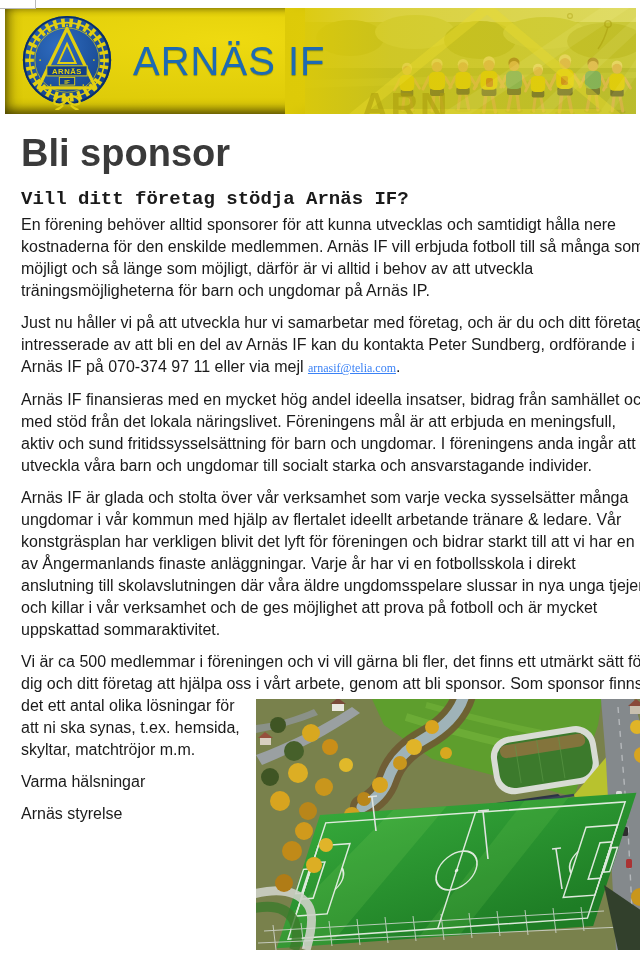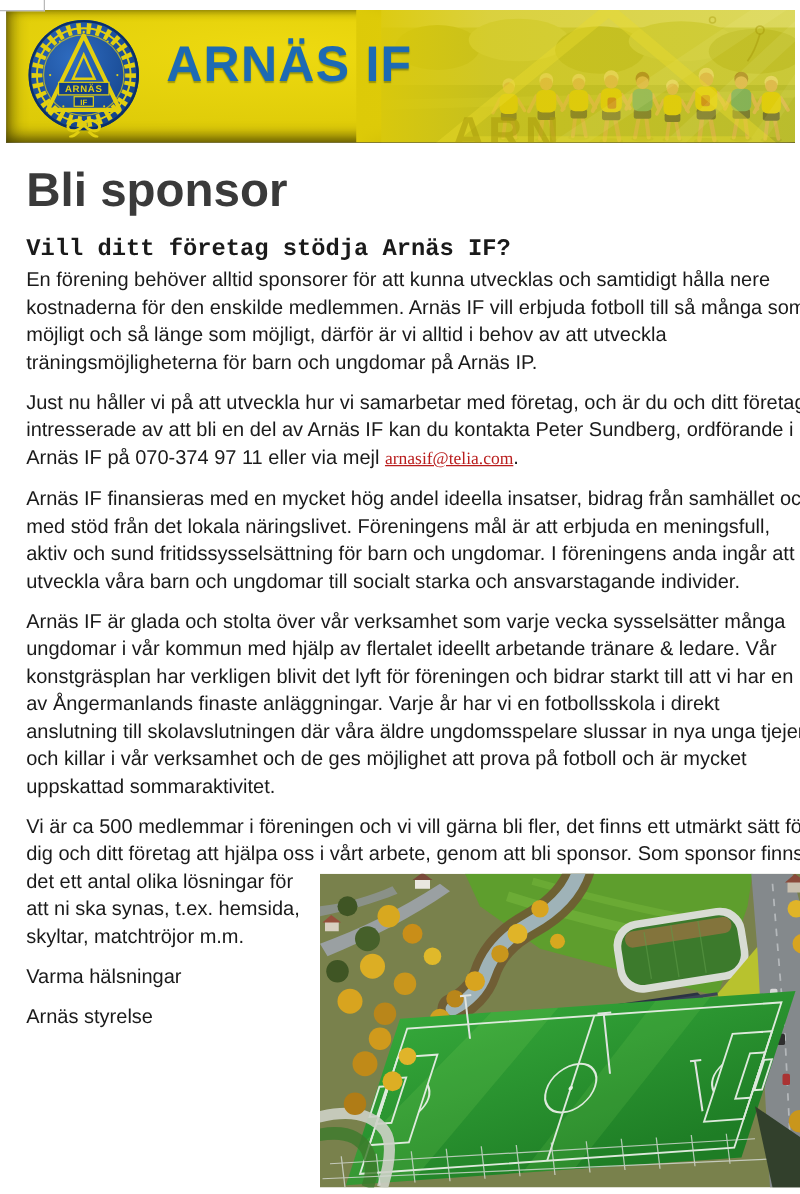--- a/index.html
+++ b/index.html
@@ -21,35 +21,35 @@
     background: radial-gradient(120% 150% at 35% 30%, #eeda10 0%, #ddca08 45%, #c9b906 75%, #9c8d05 100%);
     box-shadow: inset 0 -7px 10px -2px rgba(45,40,0,.62),
                 inset 9px 0 12px -4px rgba(45,40,0,.45),
                 inset 0 4px 7px -3px rgba(60,54,0,.42),
                 inset -4px 0 8px -3px rgba(45,40,0,.35);
     overflow:hidden;
   }
   .banner-art { position:absolute; left:0; top:0; width:631px; height:106px; }
   .club-logo { position:absolute; left:14px; top:6px; width:96px; height:96px;text-align:right; }
   .club-name {
-    position:absolute; left:128px; top:33px;
-    font-size:40px; font-weight:bold; letter-spacing:1px;
+    position:absolute; left:128px; top:42px;
+    font-size:40px; font-weight:normal; letter-spacing:1px;
     color:#1d6ab3; text-shadow:0 1px 1px rgba(20,40,0,.35);
   }
   
   main { position:absolute; left:0; top:114px; width:640px; padding:0 5px;margin-left:16px; }
   h1 {
     font-size:38px; line-height:42px; font-weight:bold; color:#3a3a3a;
     margin:18px 0 14px 0; letter-spacing:0;
   }
   p { margin:0 0 10px 0; }
   .lead { font-weight:bold; font-size:19px; margin:0 0 4px 0;font-family:Liberation Mono, monospace; }
   a.email-link {
-    color:#b91c1c; text-decoration:underline;
-    font-family:"Liberation Serif", serif; font-size:14px;
+    color:#3b82f6; text-decoration:underline;
+    font-family:"Liberation Serif", serif; font-size:12px;
   }
   .aerial {
     float:right; width:389px; height:251px;
     margin:4px 6px 0 12px; display:block;
   }
   .aerial svg { display:block; width:389px; height:251px; }
   .clear { clear:both; }
 </style>
 </head>
 <body>

